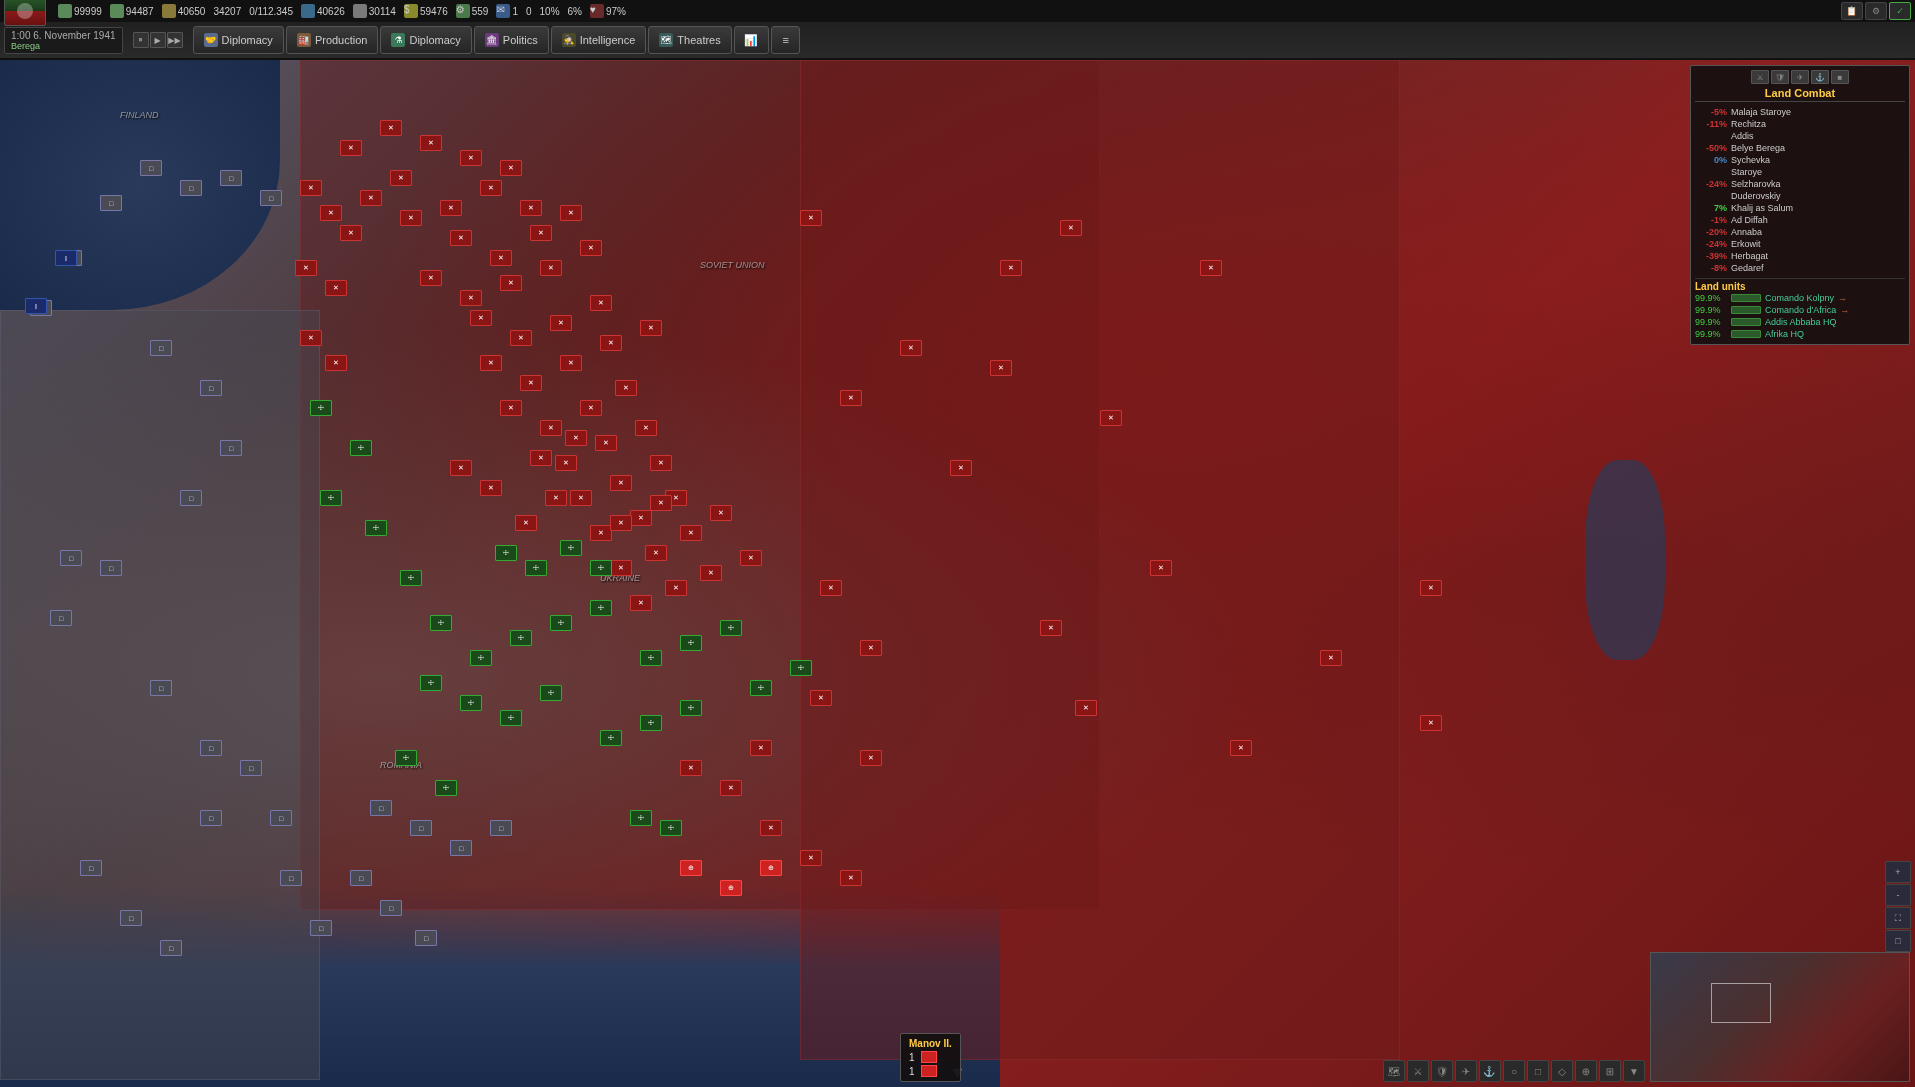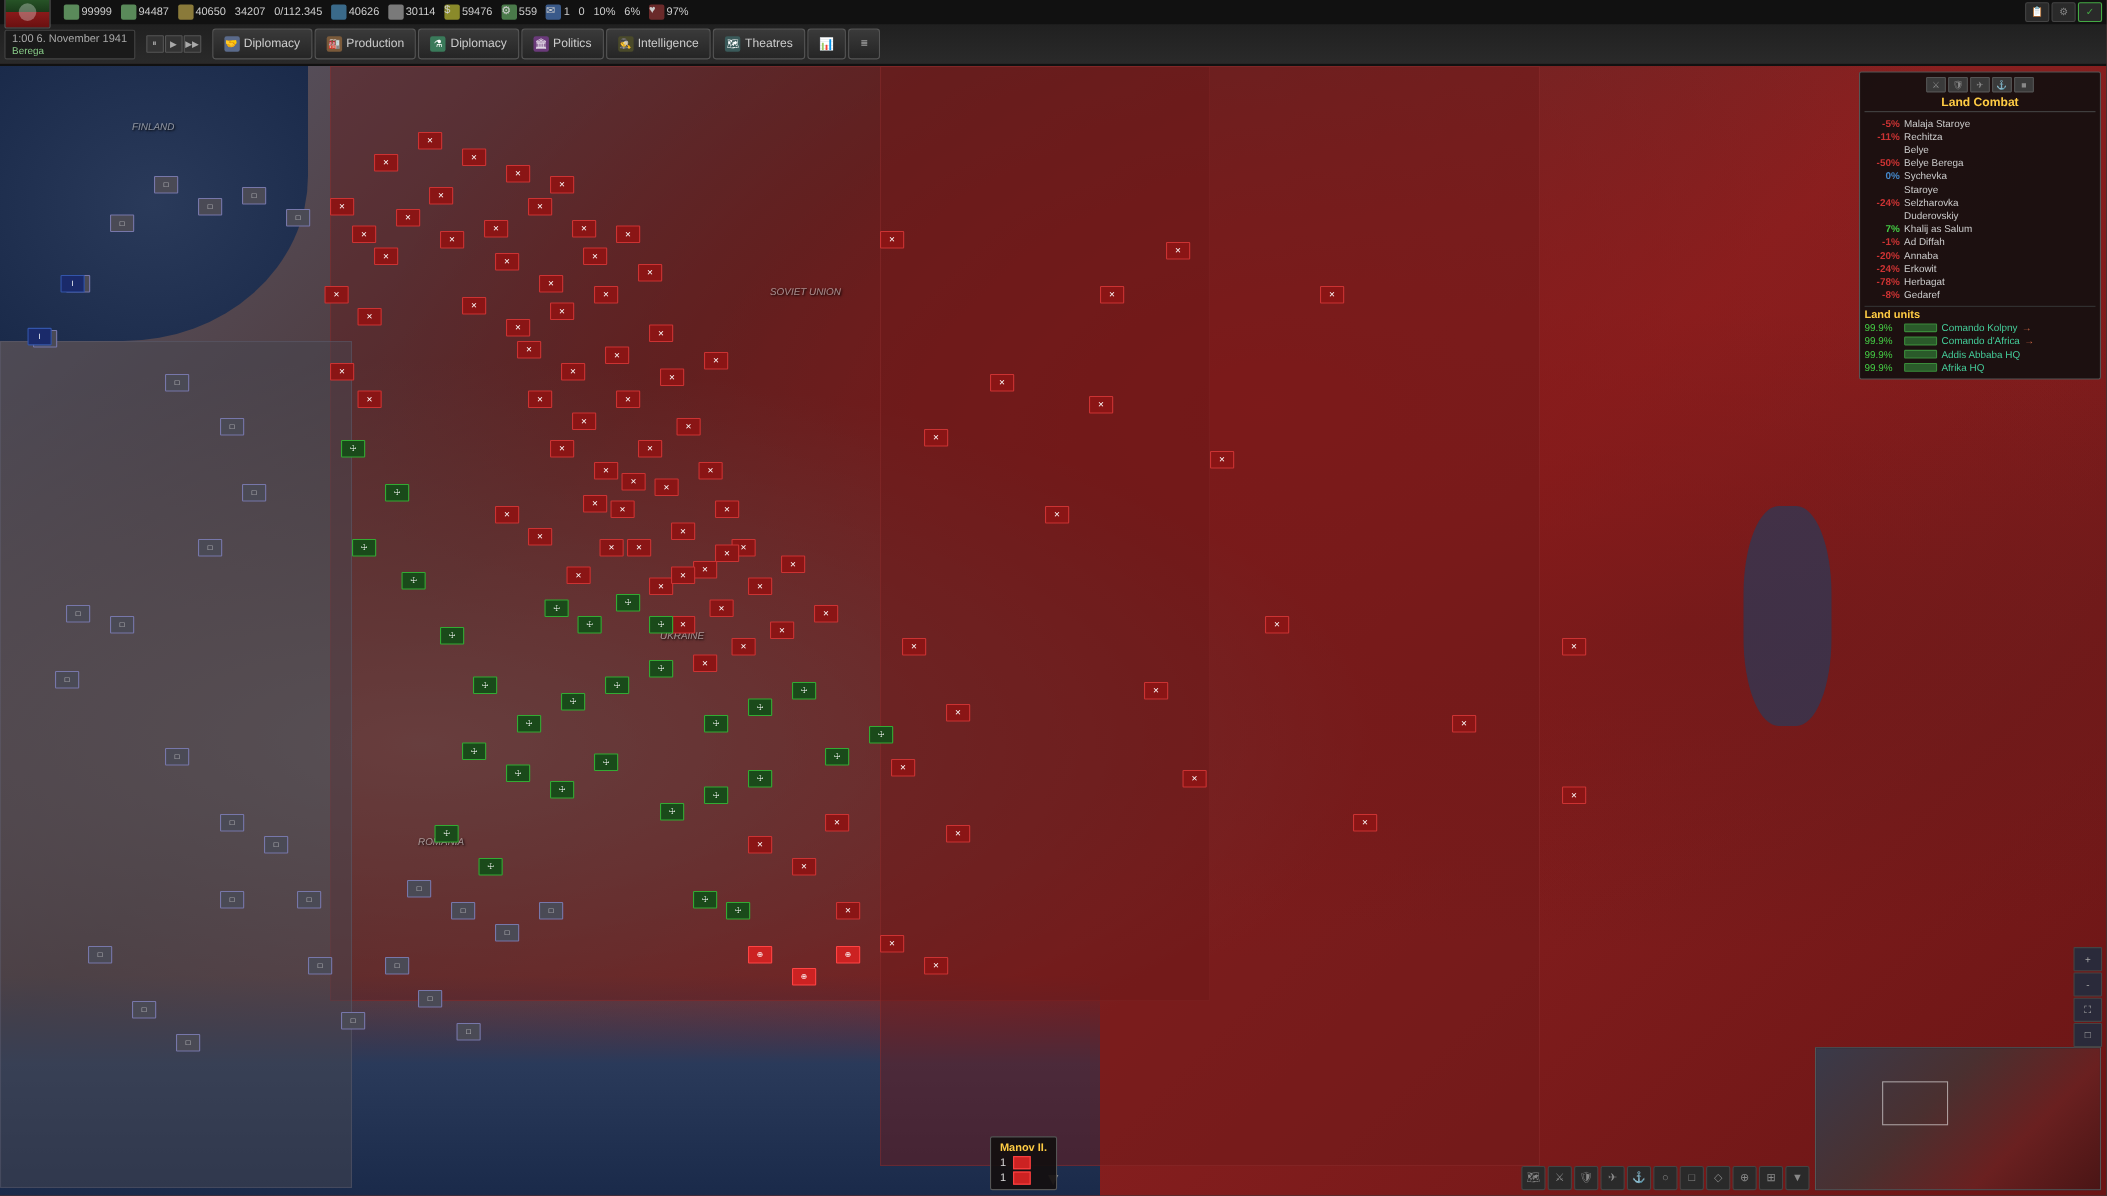--- a/index.html
+++ b/index.html
@@ -800,21 +800,21 @@
         <div class="combat-row">
           <span class="combat-pct pct-red">-5%</span>
           <span class="combat-name">Malaja Staroye</span>
         </div>
         <div class="combat-row">
           <span class="combat-pct pct-red">-11%</span>
           <span class="combat-name">Rechitza</span>
         </div>
         <div class="combat-row">
           <span class="combat-pct pct-green"></span>
-          <span class="combat-name">Belye</span>
+          <span class="combat-name">Addis</span>
         </div>
         <div class="combat-row">
           <span class="combat-pct pct-red">-50%</span>
           <span class="combat-name">Belye Berega</span>
         </div>
         <div class="combat-row">
           <span class="combat-pct pct-blue">0%</span>
           <span class="combat-name">Sychevka</span>
         </div>
         <div class="combat-row">
@@ -839,21 +839,21 @@
         </div>
         <div class="combat-row">
           <span class="combat-pct pct-red">-20%</span>
           <span class="combat-name">Annaba</span>
         </div>
         <div class="combat-row">
           <span class="combat-pct pct-red">-24%</span>
           <span class="combat-name">Erkowit</span>
         </div>
         <div class="combat-row">
-          <span class="combat-pct pct-red">-78%</span>
+          <span class="combat-pct pct-red">-39%</span>
           <span class="combat-name">Herbagat</span>
         </div>
         <div class="combat-row">
           <span class="combat-pct pct-red">-8%</span>
           <span class="combat-name">Gedaref</span>
         </div>
       </div>
 
     <div class="combat-divider">Land units</div>
     <div id="land-units-list">

